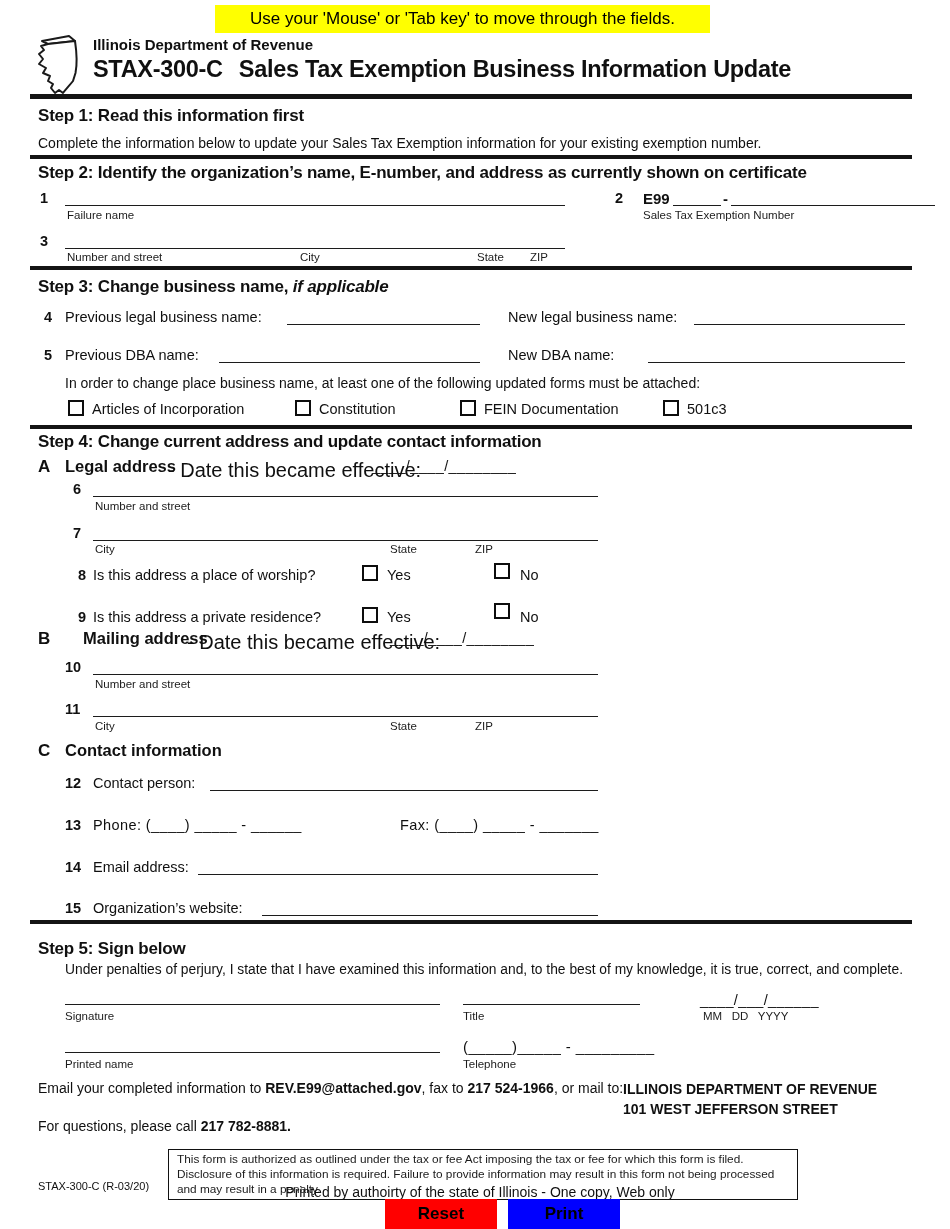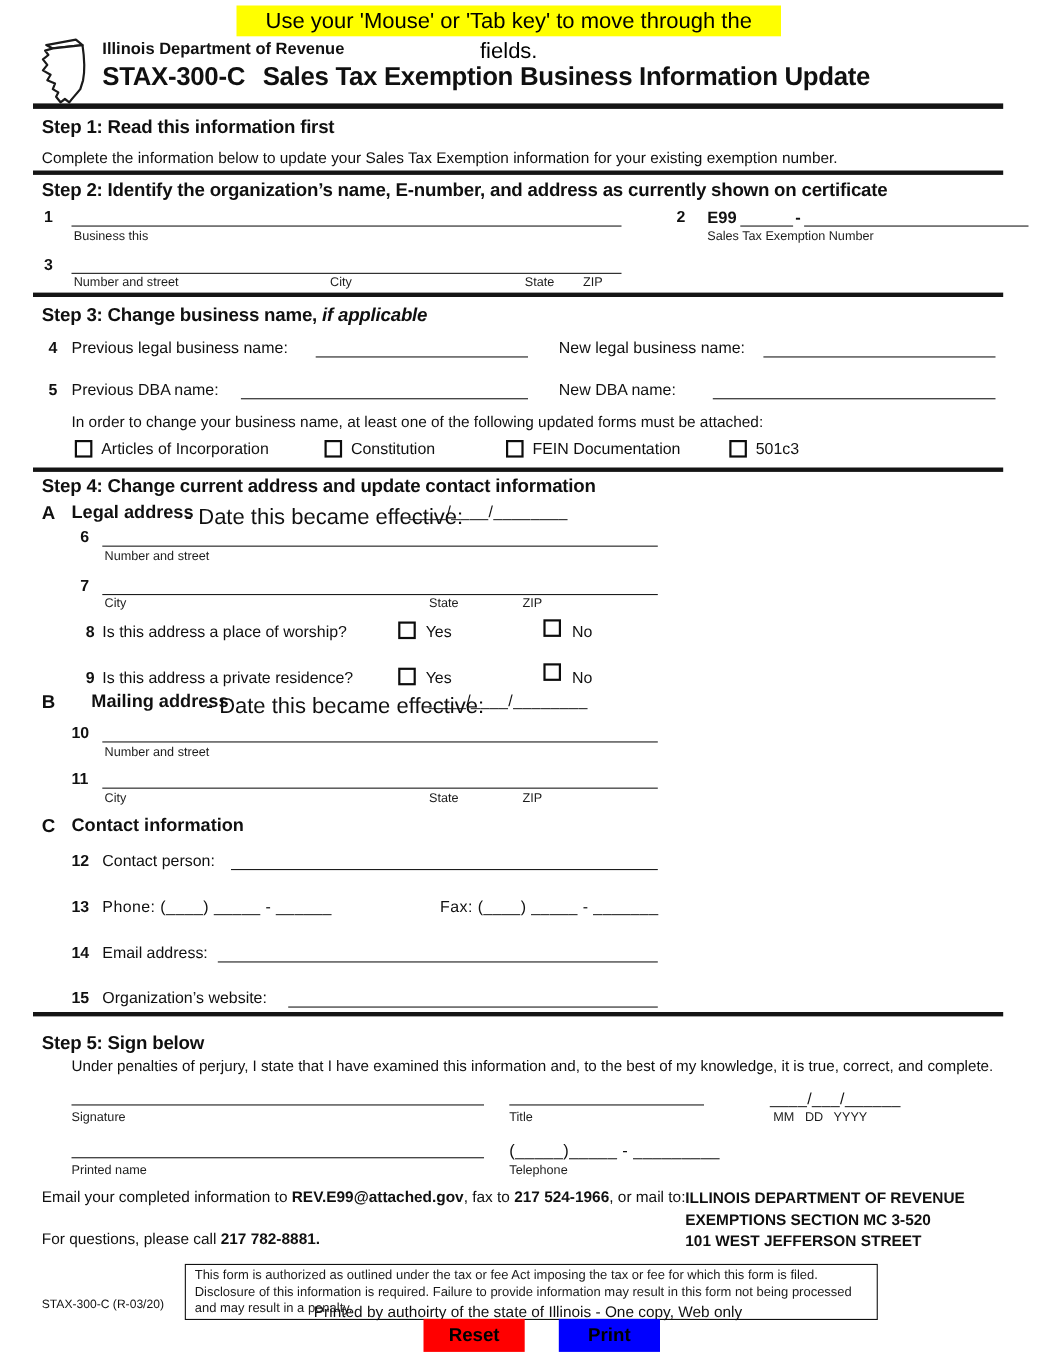--- a/index.html
+++ b/index.html
@@ -17,32 +17,32 @@
   .lab { font-size:14.5px; }
   .fill { position:absolute; border-bottom:1.5px solid #1c1c1c; height:15px; background:transparent; }
   .sub { font-size:11.5px; color:#1c1c1c; }
   .cb { position:absolute; width:16px; height:16px; border:2.2px solid #0d0d0d; background:#fff; }
   .seclet { font-size:17px; font-weight:bold; }
   .sectitle { font-size:16.5px; font-weight:bold; }
   .secsub { font-size:20px; font-weight:normal; }
   .us { font-size:14.5px; letter-spacing:0.4px; }
   .bold { font-weight:bold; }
   .btn {
-    position:absolute; width:92px; height:30px; border:none; cursor:pointer;
+    position:absolute; width:112px; height:30px; border:none; cursor:pointer;
     font-family:"Liberation Sans", sans-serif; font-weight:bold; font-size:17px; color:#000;
   }
   .legalbox {
     position:absolute; left:168px; top:1149px; width:630px;
     border:1.6px solid #111; font-size:11.8px; line-height:1.28;
     padding:2px 8px; color:#1a1a1a; white-space:normal;
   }
   .addr { font-size:14px; font-weight:bold; line-height:19.5px; }
   .banner {
     position:absolute; left:215px; top:5px; width:495px; height:28px;
-    background:#ffff00; text-align:center; line-height:28px; font-size:20px; color:#000;
+    background:#ffff00; text-align:center; line-height:28px; font-size:17px; color:#000;
   }
 </style>
 </head>
 <body>
 
 <div class="banner">Use your 'Mouse' or 'Tab key' to move through the fields.</div>
 
 <div class="abs" style="left:28px; top:33px;">
   <svg width="60" height="64" viewBox="0 0 60 64">
     <g fill="#ffffff" stroke="#1a1a1a" stroke-width="2" stroke-linejoin="round">
@@ -58,21 +58,21 @@
 <div class="rule" style="top:94px; height:5px;"></div>
 
 <div class="abs h-step" style="left:38px; top:106px;">Step 1:  Read this information first</div>
 <div class="abs body-text" style="left:38px; top:135px;">Complete the information below to update your Sales Tax Exemption information for your existing exemption number.</div>
 <div class="rule" style="top:155px;"></div>
 
 <div class="abs h-step" style="left:38px; top:163px;">Step 2:  Identify the organization’s name, E-number, and address as currently shown on certificate</div>
 
 <div class="abs num" style="left:40px; top:190px;">1</div>
 <div class="fill" style="left:65px; top:191px; width:500px;"></div>
-<div class="abs sub" style="left:67px; top:209px;">Business this</div>
+<div class="abs sub" style="left:67px; top:209px;">Failure name</div>
 
 <div class="abs num" style="left:615px; top:190px;">2</div>
 <div class="abs bold" style="left:643px; top:190px; font-size:15px;">E99</div>
 <div class="fill" style="left:673px; top:191px; width:48px;"></div>
 <div class="abs bold" style="left:723px; top:190px; font-size:15px;">-</div>
 <div class="fill" style="left:731px; top:191px; width:204px;"></div>
 <div class="abs sub" style="left:643px; top:209px;">Sales Tax Exemption Number</div>
 
 <div class="abs num" style="left:40px; top:233px;">3</div>
 <div class="fill" style="left:65px; top:234px; width:500px;"></div>
@@ -92,21 +92,21 @@
 <div class="fill" style="left:287px; top:310px; width:193px;"></div>
 <div class="abs lab" style="left:508px; top:309px;">New legal business name:</div>
 <div class="fill" style="left:694px; top:310px; width:211px;"></div>
 
 <div class="abs num" style="left:44px; top:347px;">5</div>
 <div class="abs lab" style="left:65px; top:347px;">Previous DBA name:</div>
 <div class="fill" style="left:219px; top:348px; width:261px;"></div>
 <div class="abs lab" style="left:508px; top:347px;">New DBA name:</div>
 <div class="fill" style="left:648px; top:348px; width:257px;"></div>
 
-<div class="abs body-text" style="left:65px; top:375px;">In order to change your business name, at least one of the following updated forms must be attached:</div>
+<div class="abs body-text" style="left:65px; top:375px;">In order to change place business name, at least one of the following updated forms must be attached:</div>
 
 <div class="cb" style="left:68px; top:400px;"></div>
 <div class="abs lab" style="left:92px; top:401px;">Articles of Incorporation</div>
 <div class="cb" style="left:295px; top:400px;"></div>
 <div class="abs lab" style="left:319px; top:401px;">Constitution</div>
 <div class="cb" style="left:460px; top:400px;"></div>
 <div class="abs lab" style="left:484px; top:401px;">FEIN Documentation</div>
 <div class="cb" style="left:663px; top:400px;"></div>
 <div class="abs lab" style="left:687px; top:401px;">501c3</div>
 
@@ -193,21 +193,20 @@
 <div class="abs us" style="left:463px; top:1038px; font-size:15px;">(_____)_____ - _________</div>
 <div class="abs sub" style="left:65px; top:1058px;">Printed name</div>
 <div class="abs sub" style="left:463px; top:1058px;">Telephone</div>
 
 <div class="abs body-text" style="left:38px; top:1080px;">
   <span>Email your completed information to </span><span class="bold">REV.E99@attached.gov</span><span>, fax to </span><span class="bold">217 524-1966</span><span>, or mail to:</span>
 </div>
 
 <div class="abs addr" style="left:623px; top:1080px;">
   <div>ILLINOIS DEPARTMENT OF REVENUE</div>
-  <div>EXEMPTIONS SECTION MC 3-520</div>
   <div>101 WEST JEFFERSON STREET</div>
 </div>
 
 <div class="abs body-text" style="left:38px; top:1118px;">
   <span>For questions, please call </span><span class="bold">217 782-8881.</span>
 </div>
 
 <div class="legalbox">This form is authorized as outlined under the tax or fee Act imposing the tax or fee for which this form is filed. Disclosure of this information is required. Failure to provide information may result in this form not being processed and may result in a penalty.</div>
 
 <div class="abs" style="left:38px; top:1180px; font-size:11px;">STAX-300-C (R-03/20)</div>

